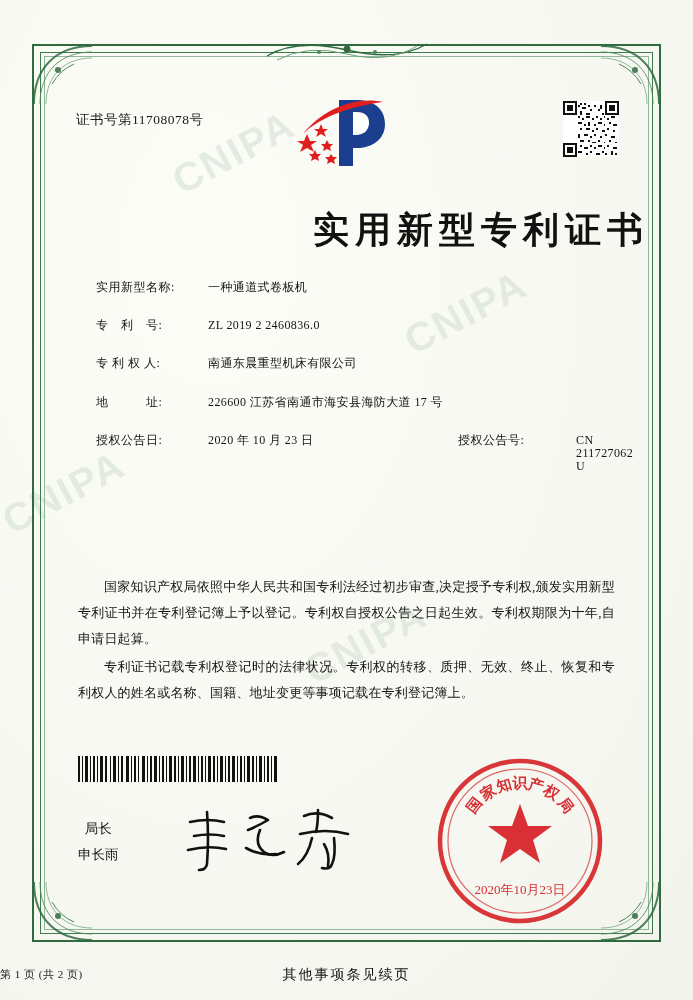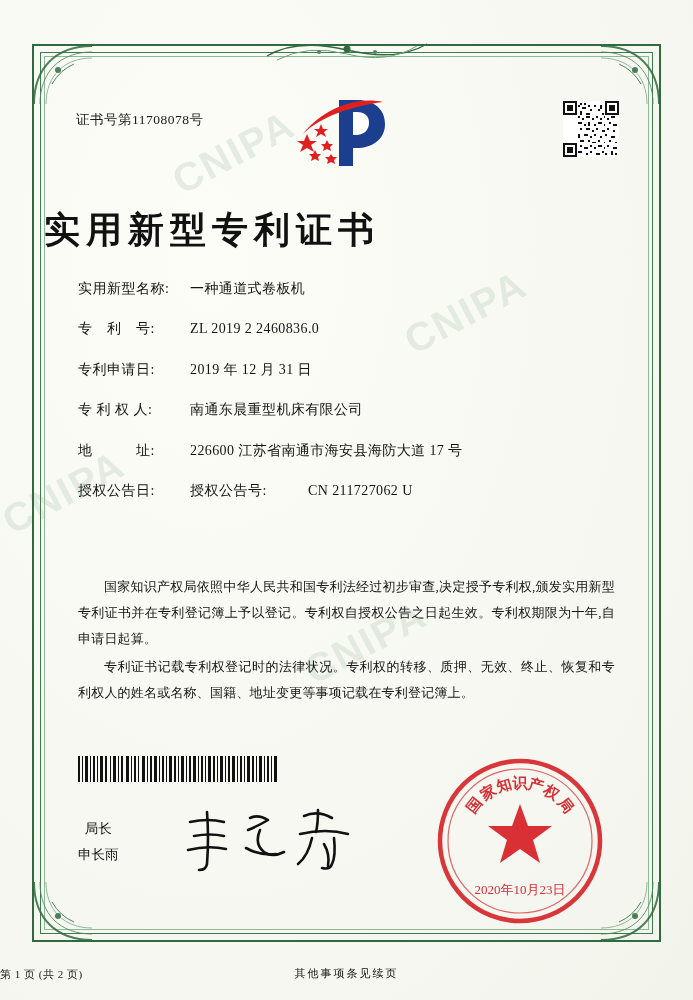--- a/index.html
+++ b/index.html
@@ -78,31 +78,31 @@
   }
   .qr svg{display:block}
 
   .logo{
     position:absolute;left:50%;top:38px;transform:translateX(-50%);
     width:120px;height:78px;
   }
 
   .title{
     position:absolute;left:0;right:0;top:150px;
-    text-align:left;
+    text-align:right;
     font-size:36px;
     font-weight:700;
     letter-spacing:6px;
     color:#111;
     font-family:"Liberation Serif", serif;
   }
 
   .fields{
-    position:absolute;left:34px;right:34px;top:225px;
-    font-size:14px;color:#141414;
+    position:absolute;left:52px;right:34px;top:225px;
+    font-size:12px;color:#141414;
   }
   .row{
     display:flex;align-items:baseline;
     margin-bottom:25px;
     line-height:1.1;
   }
   .lbl{
     width:112px;flex:none;
     letter-spacing:.5px;
     white-space:nowrap;
@@ -316,33 +316,30 @@
     <div class="fields">
       <div class="row">
         <div class="lbl">实用新型名称:</div>
         <div class="val">一种通道式卷板机</div>
       </div>
       <div class="row">
         <div class="lbl">专　利　号:</div>
         <div class="val">ZL 2019 2 2460836.0</div>
       </div>
       <div class="row">
-        <div class="lbl">专利申请日:</div>
-        <div class="val">2019 年 12 月 31 日</div>
-      </div>
-      <div class="row">
         <div class="lbl">专 利 权 人:</div>
         <div class="val">南通东晨重型机床有限公司</div>
       </div>
       <div class="row">
         <div class="lbl">地　　　址:</div>
         <div class="val">226600 江苏省南通市海安县海防大道 17 号</div>
       </div>
       <div class="row two">
         <div class="lbl">授权公告日:</div>
+        <div class="val">2020 年 10 月 23 日</div>
         <div class="lbl2">授权公告号:</div>
         <div class="val2">CN 211727062 U</div>
       </div>
     </div>
 
     <div class="para">
       <p>国家知识产权局依照中华人民共和国专利法经过初步审查,决定授予专利权,颁发实用新型专利证书并在专利登记簿上予以登记。专利权自授权公告之日起生效。专利权期限为十年,自申请日起算。</p>
       <p>专利证书记载专利权登记时的法律状况。专利权的转移、质押、无效、终止、恢复和专利权人的姓名或名称、国籍、地址变更等事项记载在专利登记簿上。</p>
     </div>
 
@@ -447,13 +444,13 @@
         </g>
         <text x="85" y="138" text-anchor="middle" fill="#d6252a" opacity="0.95" font-family="'Liberation Serif', serif" font-size="13">2020年10月23日</text>
       </svg>
     </div>
 
   </div>
 
   <div class="pagenum">第 1 页 (共 2 页)</div>
 </div>
 
-<div style="position:absolute;left:0;right:0;top:966px;text-align:center;font-size:11px;color:#111;letter-spacing:2px;font-family:Liberation Sans, sans-serif;">其他事项条见续页</div>
+<div style="position:absolute;left:0;right:0;top:966px;text-align:center;font-size:14px;color:#111;letter-spacing:2px;font-family:Liberation Sans, sans-serif;">其他事项条见续页</div>
 
 </body></html>

